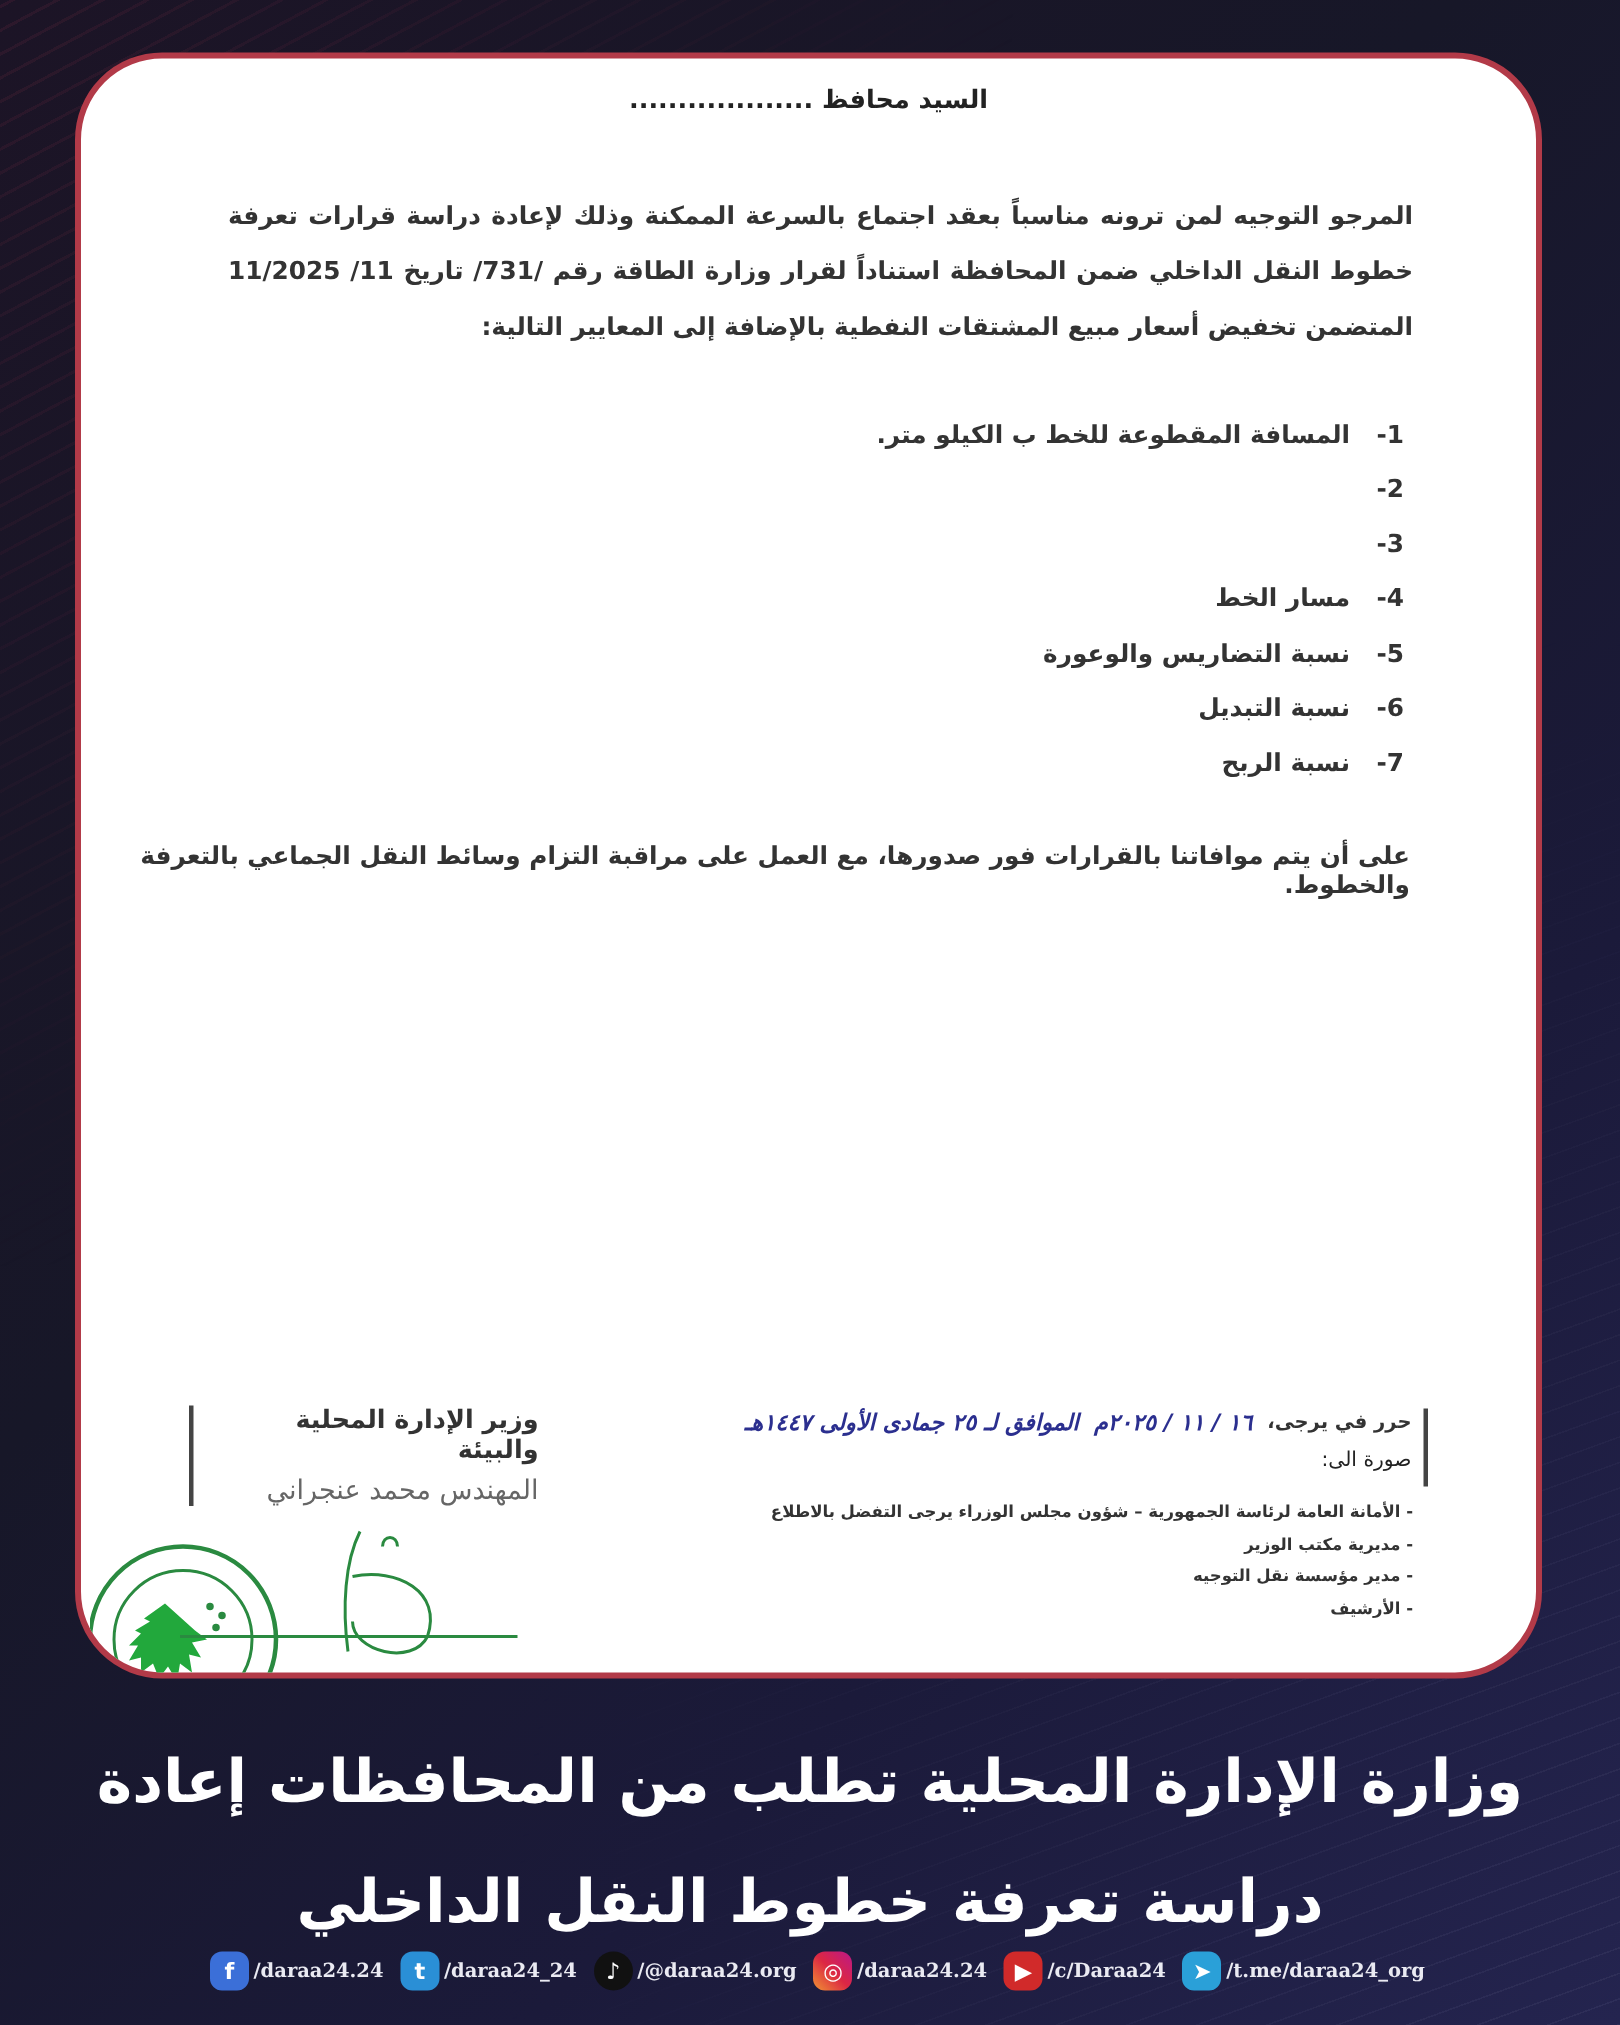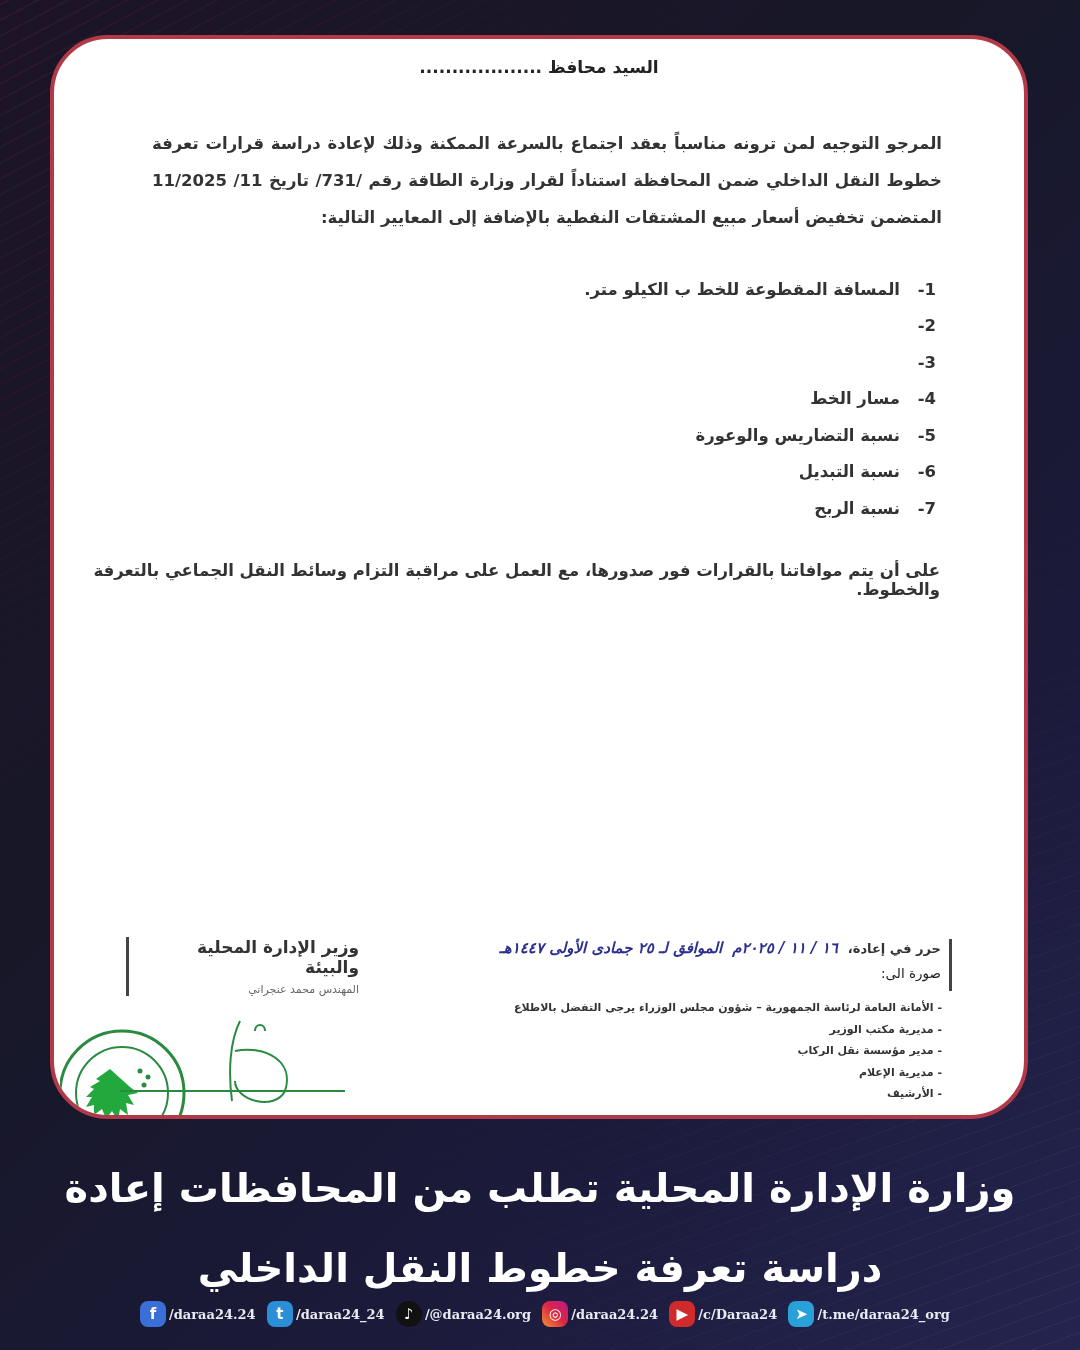--- a/index.html
+++ b/index.html
@@ -56,21 +56,21 @@
   .cc-list {
     position:absolute; top:962px; right:82px; list-style:none; margin:0; padding:0;
     font-size:11px; font-weight:bold; color:#333;
   }
   .cc-list li { height:21.5px; }
   .minister {
     position:absolute; top:898px; left:72px; width:230px;
     border-left:3px solid #444; padding-left:0; text-align:right; padding-right:10px;
   }
   .minister .m-title { font-size:17px; font-weight:bold; color:#333;margin-left:43px; }
-  .minister .m-name { font-size:11px; color:#666; margin-top:6px; letter-spacing:1px; }
+  .minister .m-name { font-size:18px; color:#666; margin-top:6px; letter-spacing:1px; }
   .seal { position:absolute; left:6px; top:972px; }
   .headline {
     position:absolute; top:1148px; left:0; right:0; direction:rtl; text-align:center;
     color:#ffffff; font-weight:bold; font-size:40px; line-height:80px;
   }
   .social {
     position:absolute; top:1298px; left:140px; right:130px; height:32px;
     display:flex; justify-content:space-between; align-items:center;
   }
   .soc { display:flex; align-items:center; gap:3px; color:#eaeaf2; font-family:"DejaVu Serif", serif; font-weight:bold; font-size:13px; text-decoration:none; }
@@ -113,32 +113,31 @@
       <li>
           <span class="num">7-</span>
           <span>نسبة الربح</span>
         </li>
     </ul>
 
     <div class="closing">على أن يتم موافاتنا بالقرارات فور صدورها، مع العمل على مراقبة التزام وسائط النقل الجماعي بالتعرفة والخطوط.</div>
 
     <div class="dateblock">
       <div class="dateline">
-        <span>حرر في إعادة،</span>
+        <span>حرر في يرجى،</span>
         <span class="hand">١٦ / ١١ / ٢٠٢٥م</span>
         <span class="hand">الموافق لـ ٢٥ جمادى الأولى ١٤٤٧هـ</span>
       </div>
       <div class="copyto">صورة الى:</div>
     </div>
 
     <ul class="cc-list">
       <li>- الأمانة العامة لرئاسة الجمهورية – شؤون مجلس الوزراء يرجى التفضل بالاطلاع</li>
       <li>- مديرية مكتب الوزير</li>
-      <li>- مدير مؤسسة نقل الركاب</li>
-      <li>- مديرية الإعلام</li>
+      <li>- مدير مؤسسة نقل التوجيه</li>
       <li>- الأرشيف</li>
     </ul>
 
     <div class="minister">
       <div class="m-title">وزير الإدارة المحلية والبيئة</div>
       <div class="m-name">المهندس محمد عنجراني</div>
     </div>
 
     <svg class="seal" width="300" height="120" viewBox="0 0 300 120">
       <circle cx="62" cy="82" r="62" fill="none" stroke="#2a8a40" stroke-width="3"></circle>

